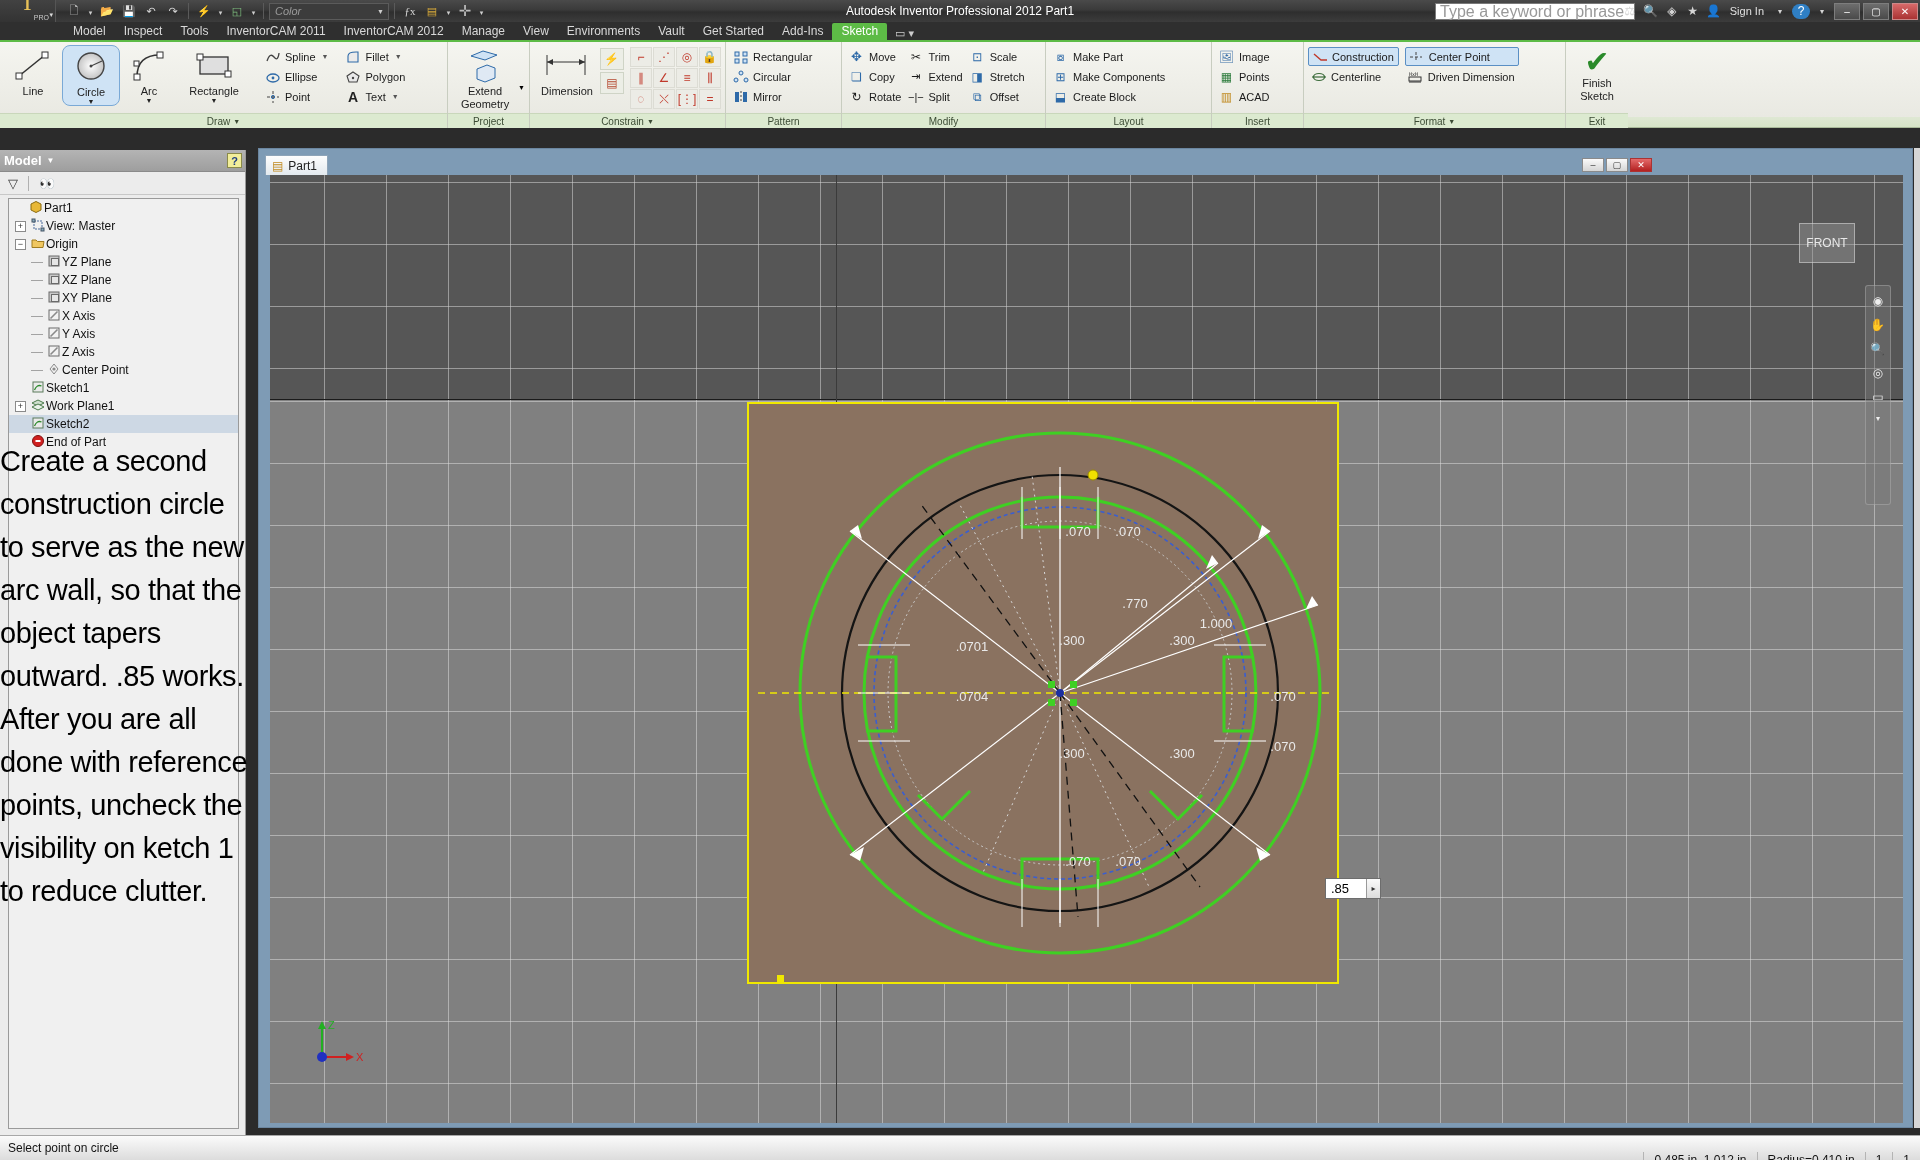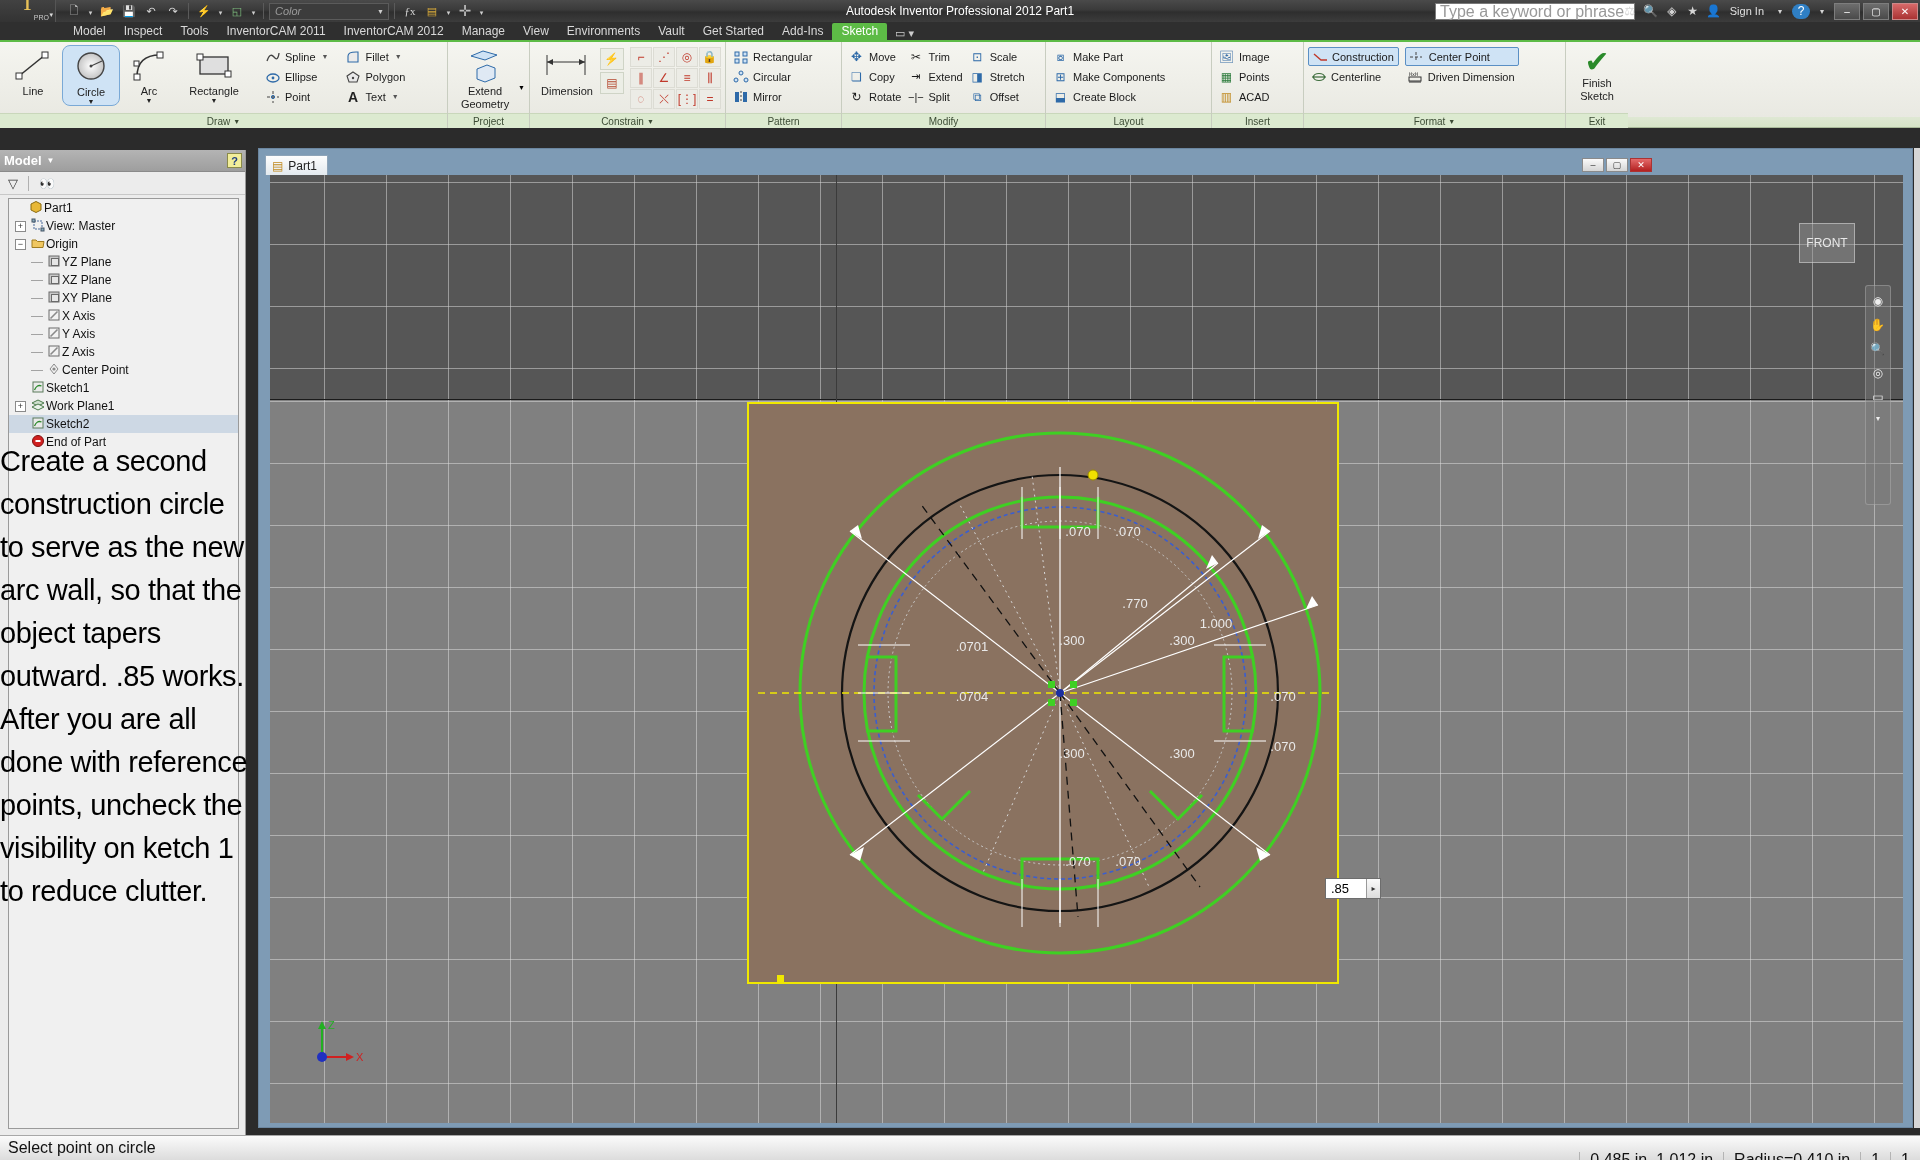--- a/index.html
+++ b/index.html
@@ -220,21 +220,21 @@
     position: absolute; right: 0; top: 0; width: 14px; height: 19px;
     background: linear-gradient(to bottom,#fafafa,#dcdcdc); border-left: 1px solid #9a9a9a;
     display: flex; align-items: center; justify-content: center; font-size: 8px; color: #333;
   }
 
   
   #statusbar {
     position: absolute; left: 0; bottom: 0; width: 1920px; height: 25px;
     background: linear-gradient(to bottom,#fbfbfb,#dcdcdc);
     border-top: 1px solid #a8a8a8; display: flex; align-items: center;
-    font-size: 16px; color: #111;
+    font-size: 12px; color: #111;
   }
   #statusbar .msg { padding-left: 8px; }
   #statusbar .right { margin-left: auto; display: flex; align-items: center; height: 25px; margin-top: 24px; }
   #statusbar .cell { padding: 0 10px; border-left: 1px solid #b4b4b4; height: 17px; display: flex; align-items: center; }
   #scroll-v {
     position: absolute; right: 0; top: 148px; width: 6px; height: 980px; background: #d6d6d6;
   }
   .lbl-dim { fill: #e9e9e9; font-family: "Liberation Sans", sans-serif; font-size: 13px; }
 </style>
 </head>

